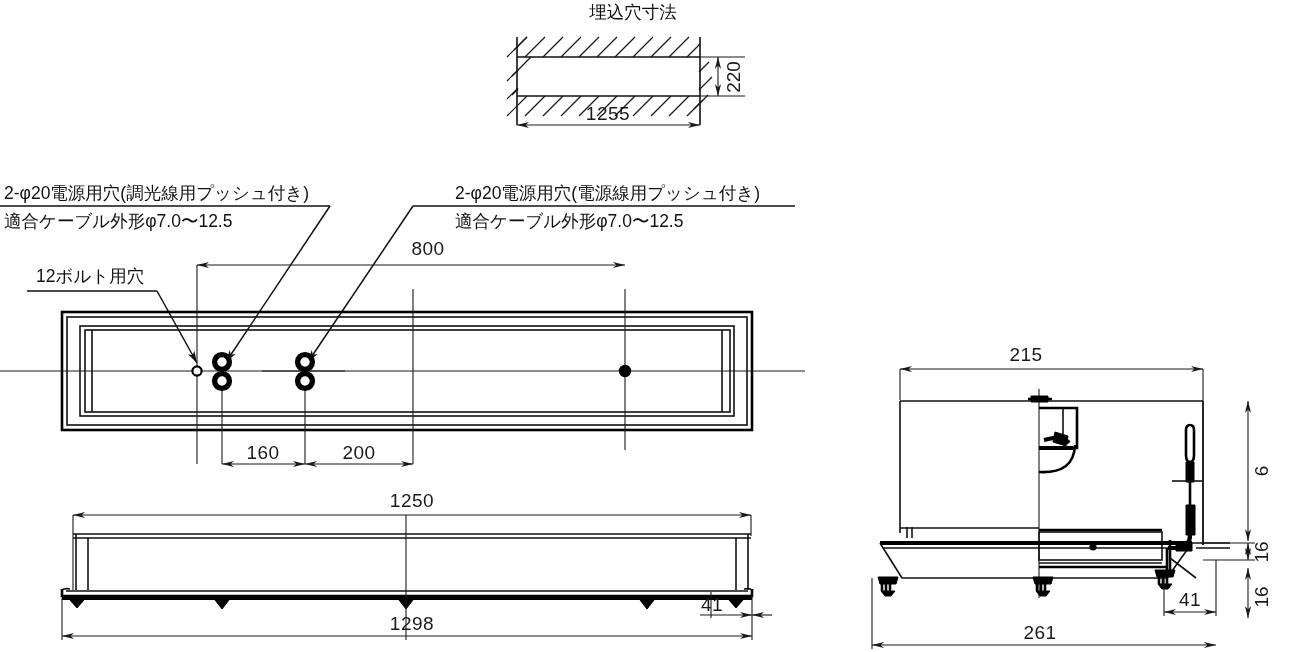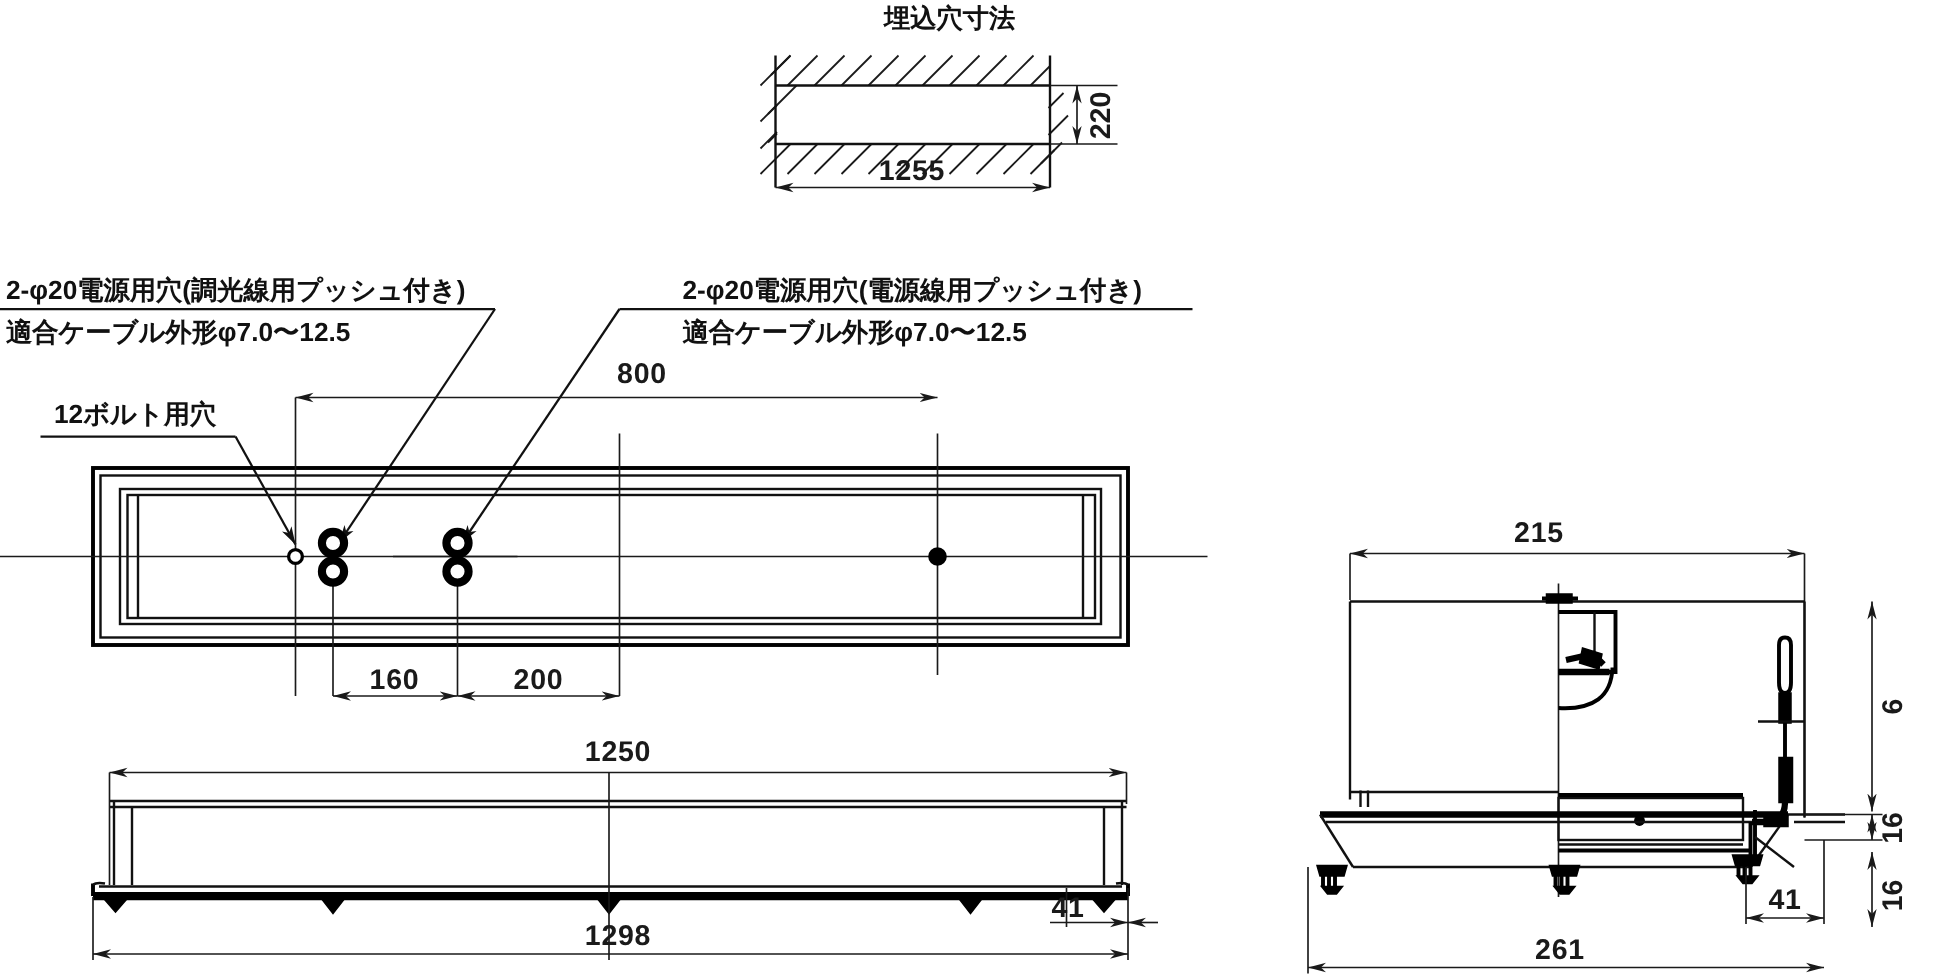--- a/index.html
+++ b/index.html
@@ -14,21 +14,20 @@
     height: 652px;
     overflow: hidden;
     position: relative;
   }
   #drawing-root {
     position: absolute;
     left: 0;
     top: 0;
     width: 1297px;
     height: 652px;
-    font-weight: bold;
   }
   svg#dwg {
     display: block;
     width: 1297px;
     height: 652px;
     background: #ffffff;
   }
   .ln-med    { stroke: #111111; stroke-width: 1.6; fill: none; }
   .ln-thick  { stroke: #000000; stroke-width: 2.6; fill: none; }
   .ln-xthick { stroke: #000000; stroke-width: 4.2; fill: none; }

